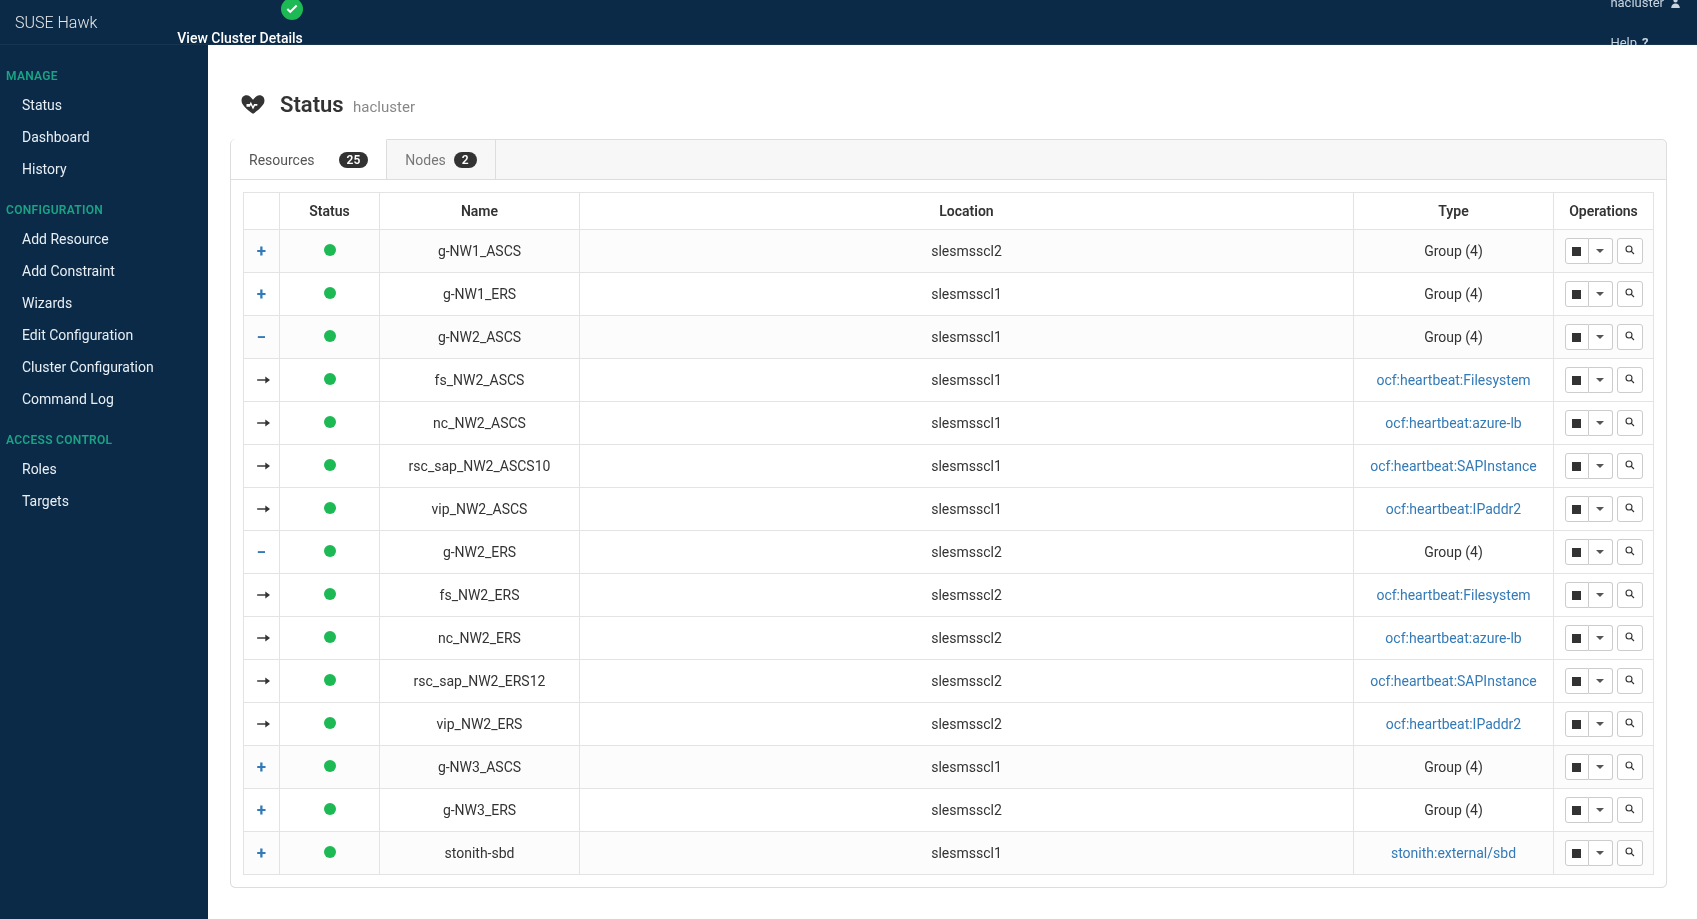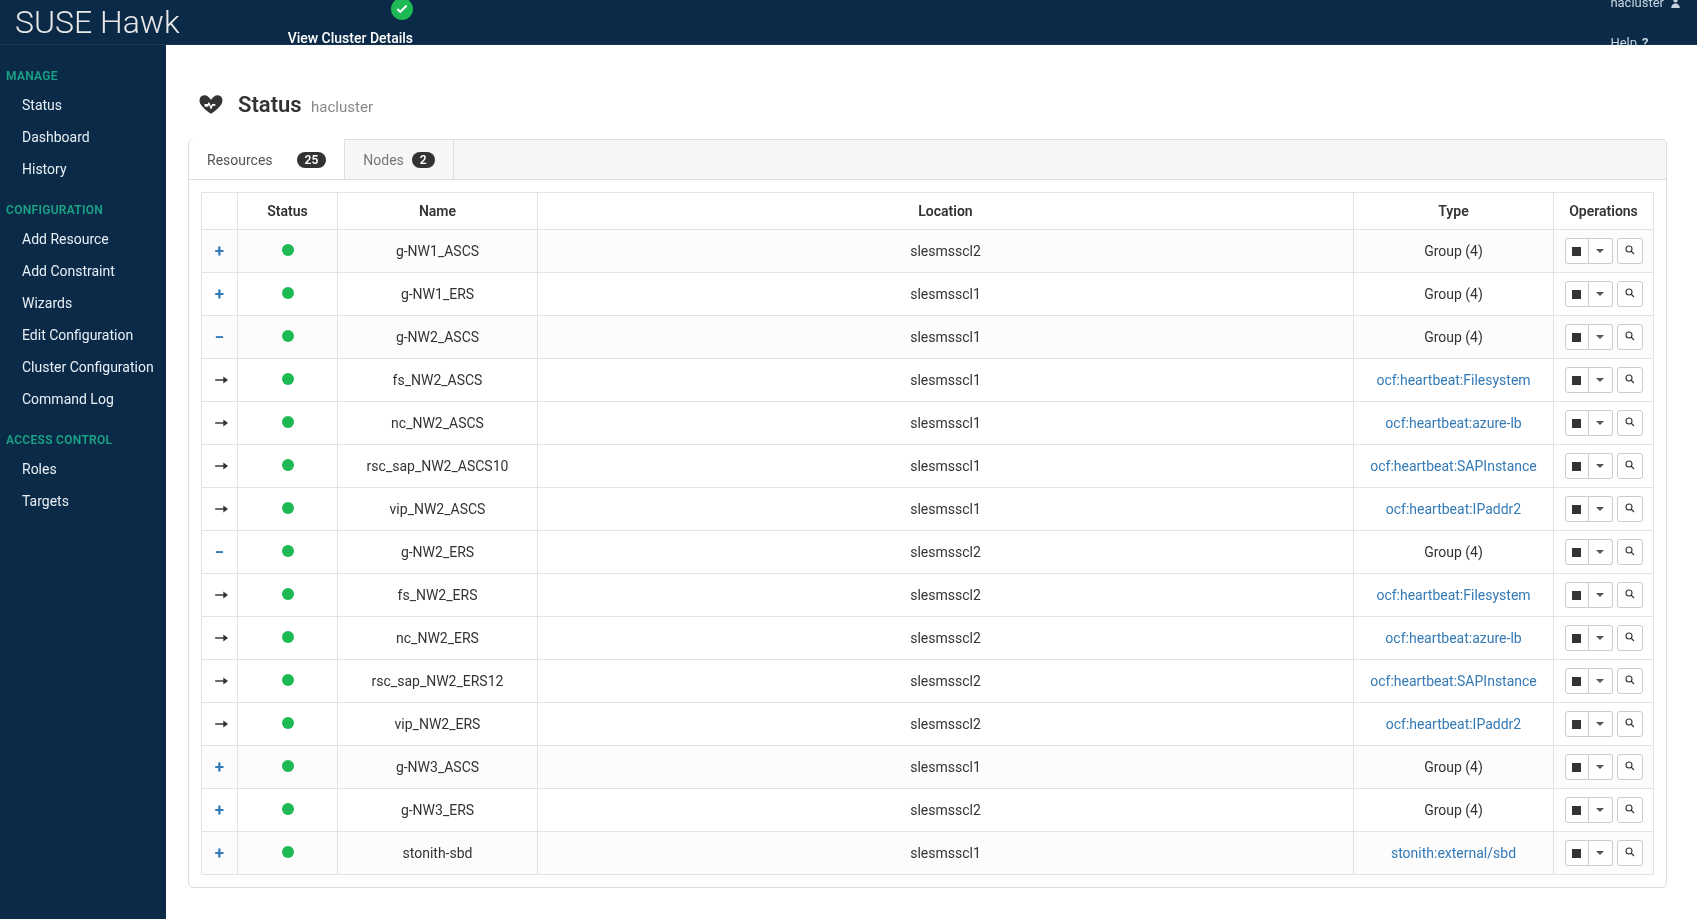--- a/index.html
+++ b/index.html
@@ -1,25 +1,25 @@
 <!DOCTYPE html>
 <html><head>
 <meta charset="utf-8">
 <style>
 * { box-sizing: border-box; margin: 0; padding: 0; }
 body { font-family: -apple-system, BlinkMacSystemFont, "Segoe UI", Roboto, "Helvetica Neue", Arial, sans-serif; font-size: 14px; color: #333; background: #fff; }
 .topbar { background: #0b2a47; color: #fff; height: 45px; display: flex; align-items: center; padding: 0 15px; border-bottom: 1px solid rgba(255,255,255,0.05); }
-.brand { font-size: 32px; font-weight: 300; color: #e8e8e8; margin-right: 108px; }
+.brand { font-size: 16px; font-weight: 300; color: #e8e8e8; margin-right: 80px; }
 .view-cluster { display: flex; align-items: flex-end; gap: 10px; color: #fff; font-weight: 500; flex-direction: column; }
 .check-circle { width: 22px; height: 22px; background: #1db954; border-radius: 50%; display: flex; align-items: center; justify-content: center; }
 .check-circle svg { width: 14px; height: 14px; }
 .topbar-right { margin-left: auto; display: flex; gap: 25px; color: #c9d6e2; font-size: 13px; flex-direction: column; }
 .topbar-right span { display: flex; align-items: center; gap: 5px; cursor: pointer; }
 .layout { display: flex; min-height: calc(100vh - 45px); }
-.sidebar { width: 166px; background: #0b2a47; color: #e8e8e8; padding-top: 18px; flex-shrink: 0; }
+.sidebar { width: 208px; background: #0b2a47; color: #e8e8e8; padding-top: 18px; flex-shrink: 0; }
 .sidebar-section { margin-bottom: 12px; }
 .sidebar-heading { color: #1aa385; font-size: 12px; font-weight: 600; padding: 6px 10px 6px 6px; letter-spacing: 0.3px; }
 .sidebar-item { padding: 8px 10px 8px 22px; color: #e8eff5; cursor: pointer; font-size: 14px; }
 .content { flex: 1; background: #fff; padding: 46px 30px 30px 22px; position: relative; }
 .page-title { display: flex; align-items: center; gap: 14px; margin-bottom: 22px; margin-left: 10px; }
 .page-title h1 { font-size: 22px; font-weight: 600; color: #333; }
 .page-title .sub { color: #888; font-size: 15px; font-weight: 400; margin-left: 4px;}
 .heart-icon { width: 26px; height: 26px; }
 .tabs-panel { border: 1px solid #ddd; border-radius: 5px; background: linear-gradient(#f7f7f7,#f0f0f0); }
 .tabs { display: flex; padding: 0; }

